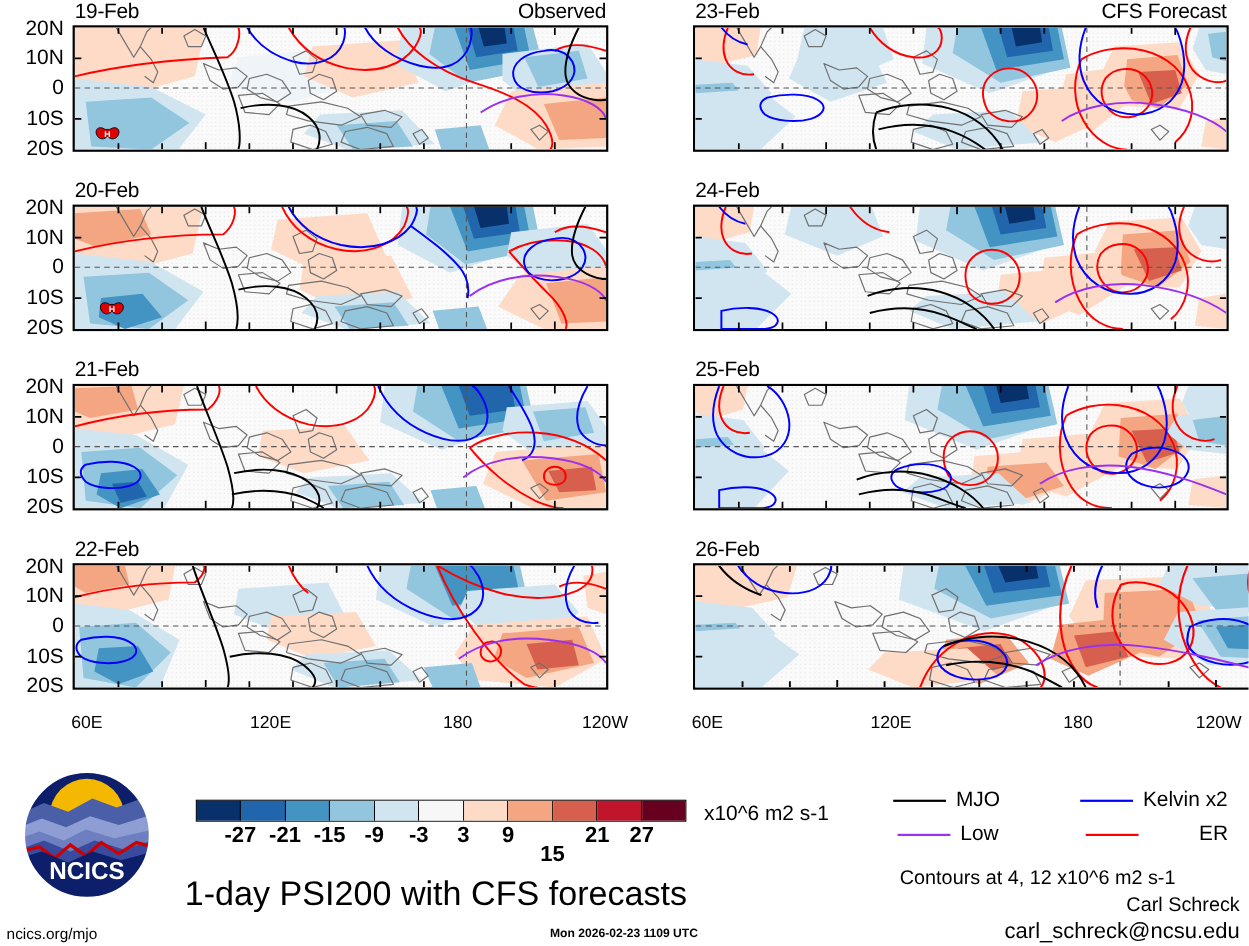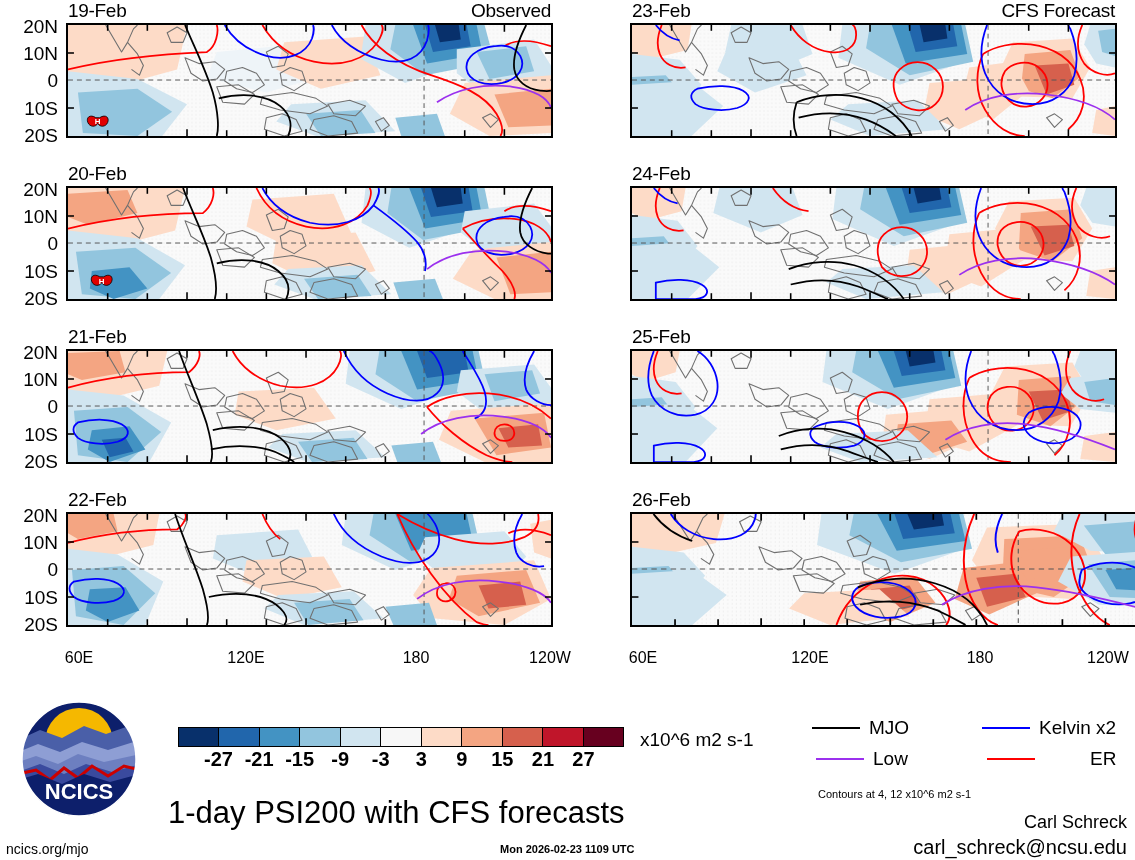--- a/index.html
+++ b/index.html
@@ -46,21 +46,21 @@
   }
   .cbar-units{
     position:absolute;left:462px;top:2px;font-size:19px;white-space:nowrap;
   }
   
   .legend{position:absolute;left:812px;top:718px;width:320px;height:56px;}
   .leg-item{position:absolute;display:flex;align-items:center;}
   .leg-line{width:48px;height:0;border-top:2.5px solid #000;margin-right:9px;}
   .leg-text{font-size:19px;line-height:1;white-space:nowrap;}
   .contour-note{
-    position:absolute;left:818px;top:788px;font-size:11px;white-space:nowrap;
+    position:absolute;left:818px;top:788px;font-size:18px;white-space:nowrap;
   }
   .author{position:absolute;right:8px;top:812px;font-size:18px;white-space:nowrap;text-align:right;}
   .email{position:absolute;right:8px;top:836px;font-size:20px;white-space:nowrap;text-align:right;}
   .main-title{
     position:absolute;left:168px;top:795px;font-size:31px;white-space:nowrap;
   }
   .timestamp{
     position:absolute;left:500px;top:843px;font-size:11px;white-space:nowrap;
     font-weight:bold;
   }
@@ -974,21 +974,21 @@
       <div class="seg" style="background: rgb(103, 0, 31);"></div>
     </div>
   <div class="cbar-ticks" id="cbarTicks">
       <span style="left: 40.5455px;">-27</span>
       <span style="left: 81.0909px;">-21</span>
       <span style="left: 121.636px;">-15</span>
       <span style="left: 162.182px;">-9</span>
       <span style="left: 202.727px;">-3</span>
       <span style="left: 243.273px;">3</span>
       <span style="left: 283.818px;">9</span>
-      <span style="left: 324.364px;">15</span>
+      <span style="left: 324.364px; margin-top: 18px;">15</span>
       <span style="left: 364.909px;">21</span>
       <span style="left: 405.455px;">27</span>
     </div>
   <span class="cbar-units">x10^6 m2 s-1</span>
 </div>
 
 <div class="legend">
   <div class="leg-item" style="left:0;top:0;">
     <span class="leg-line" style="border-top-color:#000000;"></span>
     <span class="leg-text">MJO</span>

